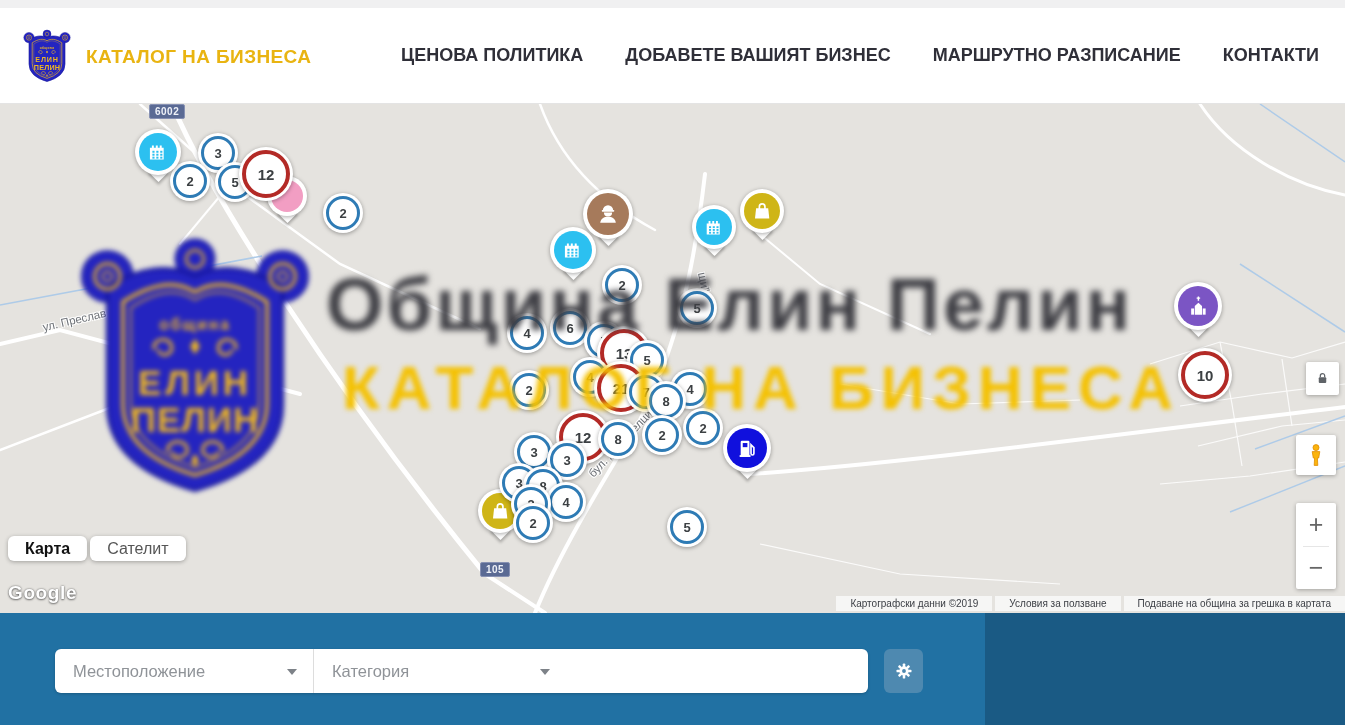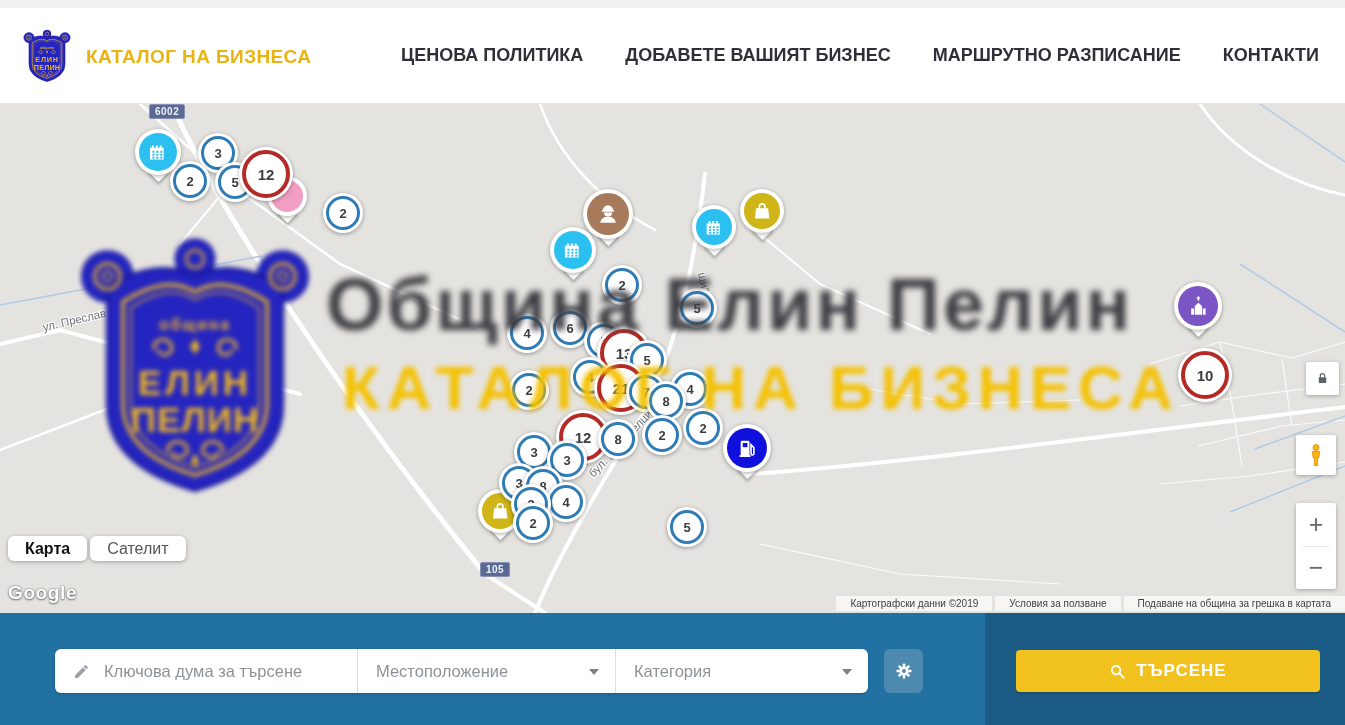--- a/index.html
+++ b/index.html
@@ -512,26 +512,20 @@
       <div class="zbtn">+</div>
       <div class="zdiv"></div>
       <div class="zbtn">−</div>
     </div>
   </div>
 
   <div class="searchbar">
     <div class="searchbar-right"></div>
 
     <div class="sgroup">
-      <div class="sfield f-key">
-        <svg viewBox="0 0 24 24">
-          <path fill="#9aa0a6" d="M3 17.2V21h3.8L17.9 9.9l-3.8-3.8L3 17.2zM20.7 7.1a1 1 0 0 0 0-1.4l-2.4-2.4a1 1 0 0 0-1.4 0l-1.8 1.8 3.8 3.8 1.8-1.8z"></path>
-        </svg>
-        <input type="text" placeholder="Ключова дума за търсене" style="">
-      </div>
       <div class="sfield f-sel f-loc">
         <span class="val">Местоположение</span>
         <span class="chev"></span>
       </div>
       <div class="sfield f-sel f-cat">
         <span class="val">Категория</span>
         <span class="chev"></span>
       </div>
     </div>
 
@@ -547,22 +541,15 @@
             <rect x="10.5" y="16.8" width="3" height="4.2" rx="1"></rect>
             <rect x="3" y="10.5" width="4.2" height="3" rx="1"></rect>
             <rect x="16.8" y="10.5" width="4.2" height="3" rx="1"></rect>
           </g>
         </g>
         <circle cx="12" cy="12" r="5.6" fill="#fff"></circle>
         <circle cx="12" cy="12" r="2.3" fill="#4e89b0"></circle>
       </svg>
     </button>
 
-    <button class="searchbtn">
-      <svg viewBox="0 0 24 24">
-        <circle cx="10" cy="10" r="6" fill="none" stroke="#fff" stroke-width="2.6"></circle>
-        <line x1="14.5" y1="14.5" x2="21" y2="21" stroke="#fff" stroke-width="2.8" stroke-linecap="round"></line>
-      </svg>
-      <span class="lbl">ТЪРСЕНЕ</span>
-    </button>
   </div>
 
 </div>
 
 </body></html>

